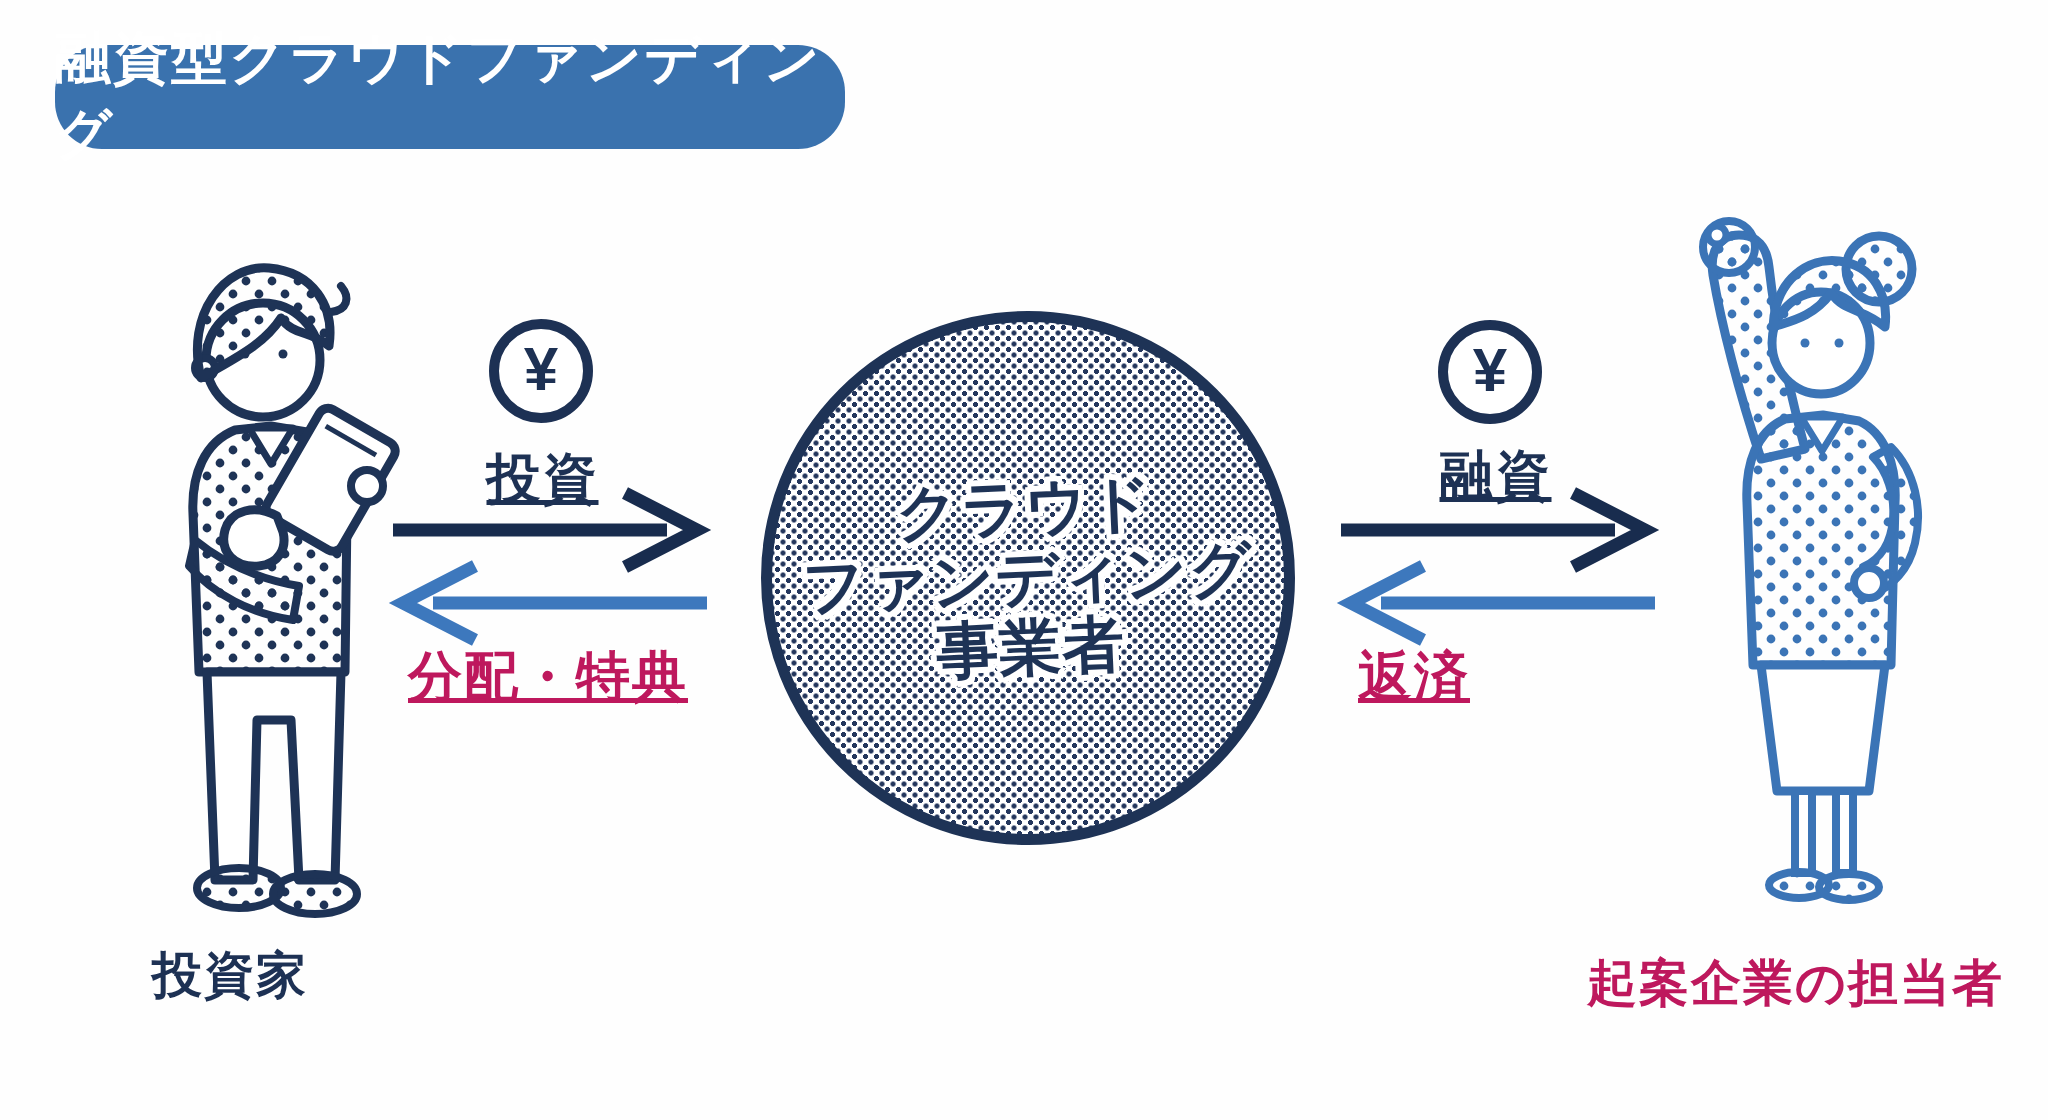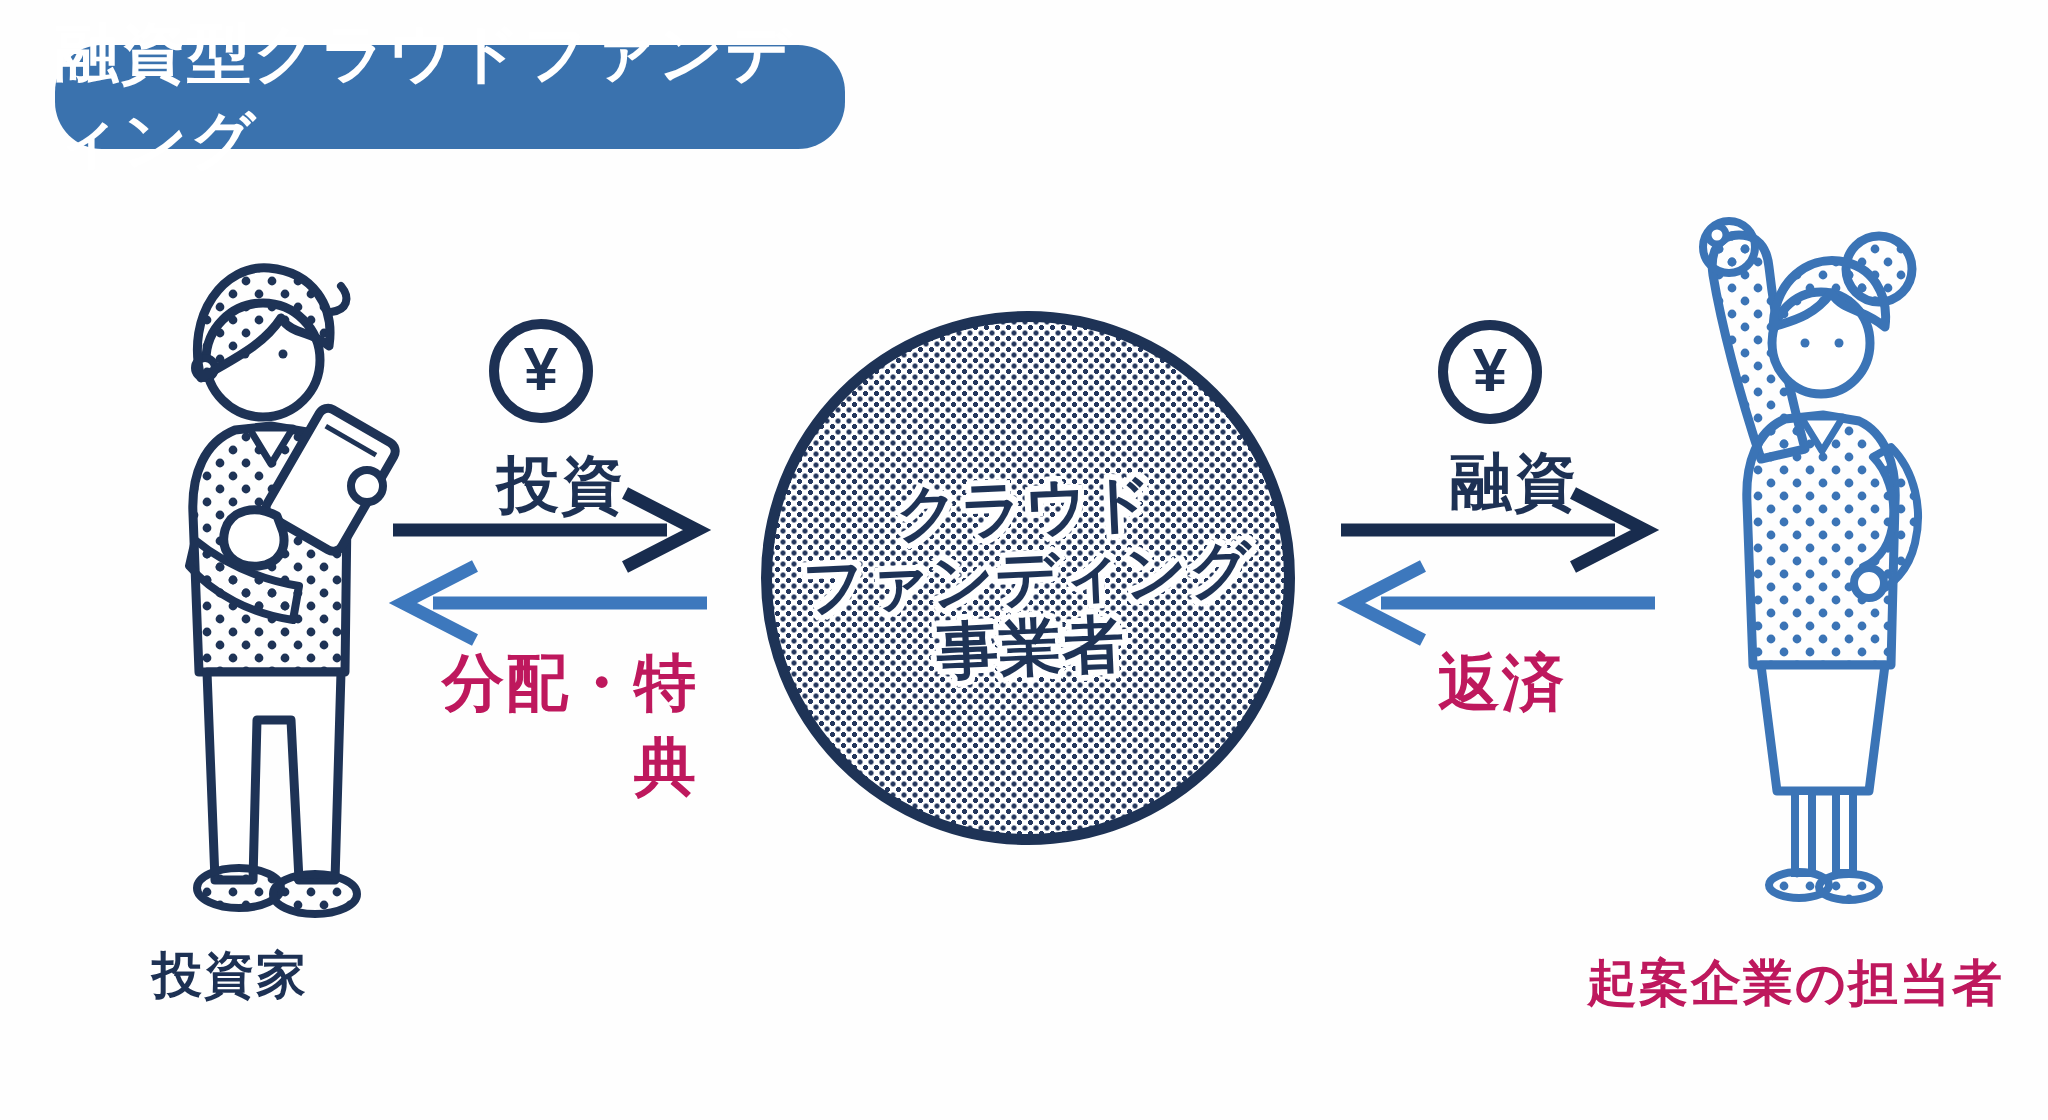--- a/index.html
+++ b/index.html
@@ -10,21 +10,21 @@
     overflow:hidden;
     font-family:"Liberation Sans","DejaVu Sans",sans-serif;
   }
   .abs{position:absolute;}
 
   
   .badge{
     left:55px;top:45px;width:790px;height:104px;
     background:#3a72ae;border-radius:47px;
     display:flex;align-items:center;justify-content:center;
-    color:#ffffff;font-size:64px;font-weight:bold;letter-spacing:2px;
+    color:#ffffff;font-size:56px;font-weight:bold;letter-spacing:2px;
   }
 
   
   .big-circle{
     left:761px;top:311px;width:534px;height:534px;
     border:11px solid #1e3356;border-radius:50%;
     box-sizing:border-box;
     background-color:#ffffff;
     background-image:
       radial-gradient(#24375d 2.3px, transparent 2.45px),
@@ -54,28 +54,28 @@
   }
   .yen-circle span{
     color:#1d3154;font-size:62px;font-weight:bold;line-height:1;
     transform:translateY(-2px);
   }
   .yen-left{left:489px;top:319px;}
   .yen-right{left:1438px;top:320px;}
 
   
   .flow-label{
-    text-align:right;font-weight:bold;font-size:62px;letter-spacing:2px;
+    text-align:center;font-weight:bold;font-size:54px;letter-spacing:2px;text-decoration:underline;
   }
   .navy-text{color:#1d3154;}
   .blue-text{color:#be185d;}
   .lbl-invest{left:460px;top:443px;width:165px;}
   .lbl-loan{left:1413px;top:440px;width:165px;}
   .lbl-dist{left:398px;top:641px;width:300px;}
-  .lbl-repay{left:1406px;top:641px;width:160px;}
+  .lbl-repay{left:1334px;top:641px;width:160px;}
 
   
   .actor-label{
     text-align:center;font-weight:bold;font-size:50px;letter-spacing:2px;margin-top:12px;
   }
   .lbl-investor{left:105px;top:930px;width:250px;}
   .lbl-founder{left:1563px;top:938px;width:465px;}
 
   
   .arrow{width:330px;height:90px;}

